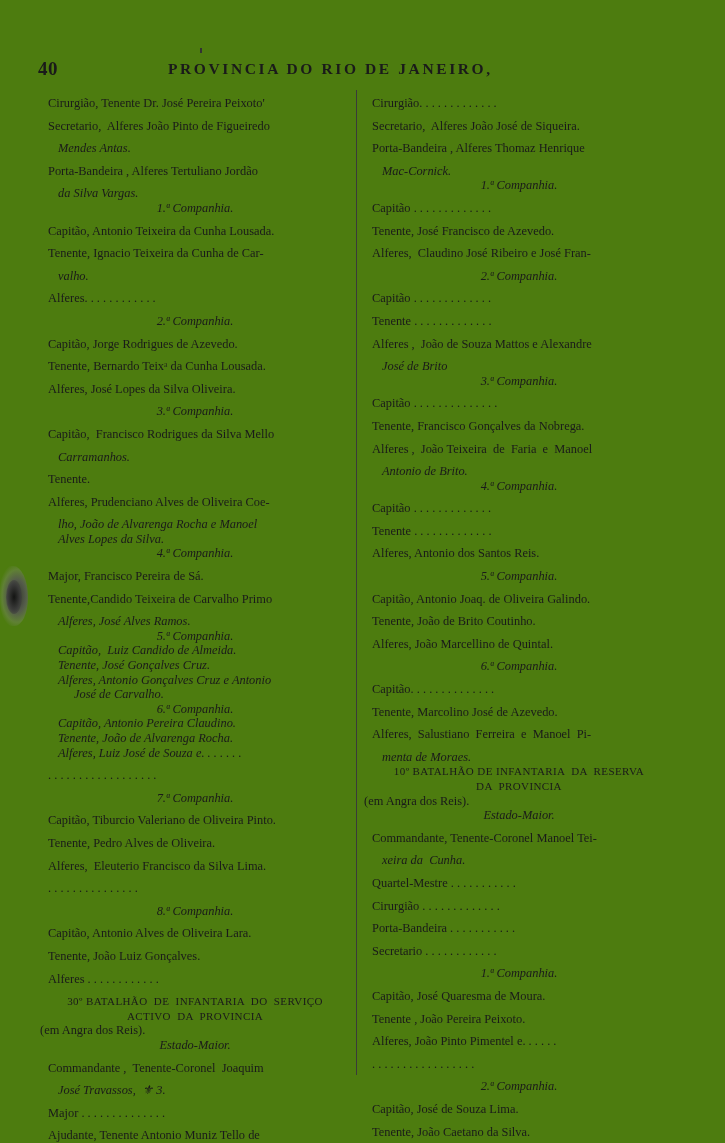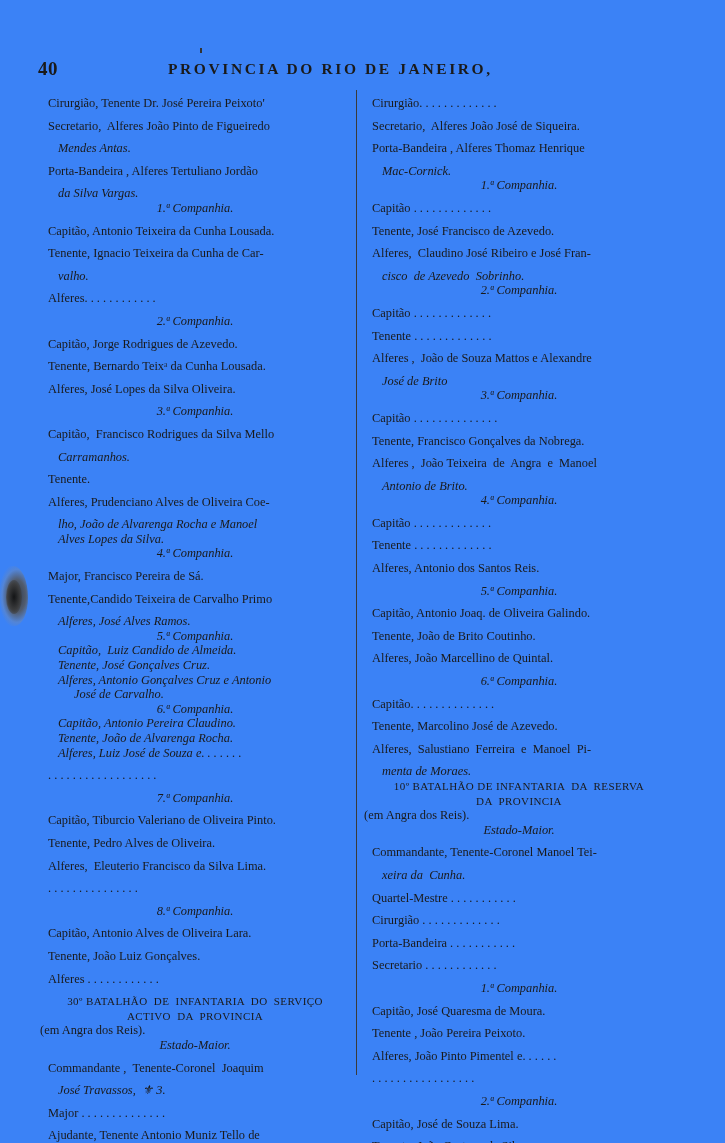--- a/index.html
+++ b/index.html
@@ -12,21 +12,21 @@
     height: 1143px;
     font-family: "Liberation Serif", serif;
     color: #1a1a1a;
     position: relative;
     overflow: hidden;
   }
   .page {
     position: relative;
     width: 725px;
     height: 1143px;
-    background: #3b82f6;
+    background: #4d7c0f;
   }
   
   .header {
     position: absolute;
     top: 56px;
     left: 0;
     width: 725px;
     height: 26px;
   }
   .folio {
@@ -208,30 +208,29 @@
       </div>
     <div class="col col-right" id="colRight">
         <p class="ln">Cirurgião. . . . . . . . . . . . .</p>
         <p class="ln">Secretario,  Alferes João José de Siqueira.</p>
         <p class="ln">Porta-Bandeira , Alferes Thomaz Henrique</p>
         <p class="ind">Mac-Cornick.</p>
         <p class="ctr">1.ª Companhia.</p>
         <p class="ln">Capitão . . . . . . . . . . . . .</p>
         <p class="ln">Tenente, José Francisco de Azevedo.</p>
         <p class="ln">Alferes,  Claudino José Ribeiro e José Fran-</p>
-        <p class="ind">cisco  de Azevedo  Sobrinho.</p>
         <p class="ctr">2.ª Companhia.</p>
         <p class="ln">Capitão . . . . . . . . . . . . .</p>
         <p class="ln">Tenente . . . . . . . . . . . . .</p>
         <p class="ln">Alferes ,  João de Souza Mattos e Alexandre</p>
         <p class="ind">José de Brito</p>
         <p class="ctr">3.ª Companhia.</p>
         <p class="ln">Capitão . . . . . . . . . . . . . .</p>
         <p class="ln">Tenente, Francisco Gonçalves da Nobrega.</p>
-        <p class="ln">Alferes ,  João Teixeira  de  Angra  e  Manoel</p>
+        <p class="ln">Alferes ,  João Teixeira  de  Faria  e  Manoel</p>
         <p class="ind">Antonio de Brito.</p>
         <p class="ctr">4.ª Companhia.</p>
         <p class="ln">Capitão . . . . . . . . . . . . .</p>
         <p class="ln">Tenente . . . . . . . . . . . . .</p>
         <p class="ln">Alferes, Antonio dos Santos Reis.</p>
         <p class="ctr">5.ª Companhia.</p>
         <p class="ln">Capitão, Antonio Joaq. de Oliveira Galindo.</p>
         <p class="ln">Tenente, João de Brito Coutinho.</p>
         <p class="ln">Alferes, João Marcellino de Quintal.</p>
         <p class="ctr">6.ª Companhia.</p>

